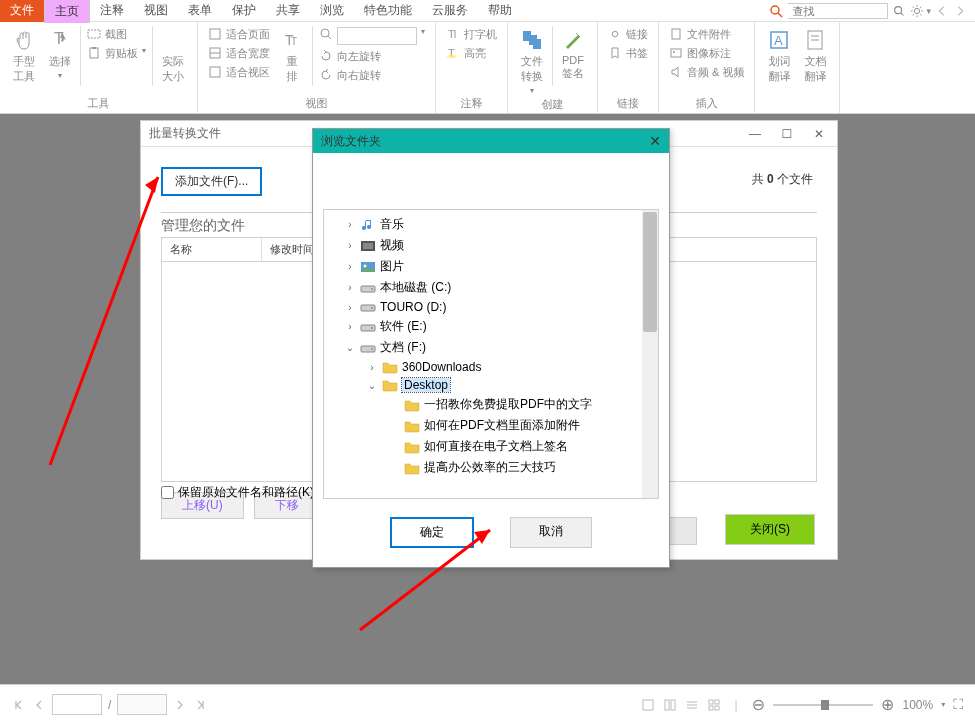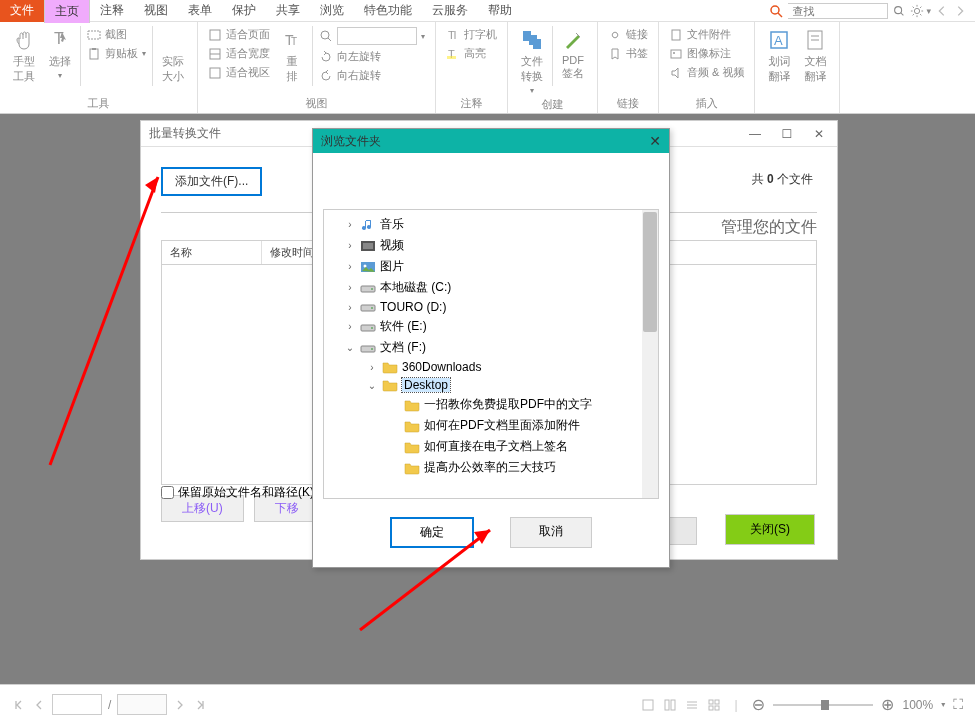--- a/index.html
+++ b/index.html
@@ -16,38 +16,38 @@
     .gear-area { display: flex; align-items: center; gap: 2px; color: #888; }
     
     
     .ribbon { height: 92px; background: #fff; border-bottom: 1px solid #d0d0d0; display: flex; }
     .ribbon-group { border-right: 1px solid #e0e0e0; padding: 4px 8px 2px; display: flex; flex-direction: column; justify-content: space-between; color: #888; }
     .ribbon-group-label { text-align: center; font-size: 11px; color: #888; }
     .ribbon-btns { display: flex; gap: 4px; flex: 1; }
     .ribbon-btn-v { display: flex; flex-direction: column; align-items: center; gap: 2px; padding: 2px 4px; font-size: 11px; }
     .ribbon-btn-v .icon-box { width: 24px; height: 24px; display: flex; align-items: center; justify-content: center; }
     .ribbon-stack { display: flex; flex-direction: column; gap: 2px; font-size: 11px; }
-    .ribbon-stack-item { display: flex; align-items: center; gap: 4px; padding: 1px 2px; }
+    .ribbon-stack-item { display: flex; gap: 4px; padding: 1px 2px; }
     .ribbon-stack-item .small-icon { width: 14px; height: 14px; flex-shrink: 0; }
     .ribbon-url { width: 80px; height: 18px; border: 1px solid #ccc; }
     
     
     .content { position: absolute; top: 114px; left: 0; right: 0; bottom: 40px; background: #808080; }
     
     
     .batch-window { position: absolute; left: 140px; top: 120px; width: 698px; height: 440px; background: #fff; border: 1px solid #ccc; }
     .batch-titlebar { height: 26px; display: flex; align-items: center; padding: 0 8px; border-bottom: 1px solid #e0e0e0; gap: 42px; }
     .batch-title { flex: 1; color: #666; font-size: 12px; }
     .win-btns { display: flex; gap: 12px; color: #666; }
     .win-btn { width: 20px; text-align: center; cursor: pointer; }
     .batch-body { padding: 20px; }
     .add-file-btn { display: inline-block; padding: 4px 12px; border: 2px solid #0078d7; color: #333; background: #fff; cursor: pointer; }
     .file-count { position: absolute; right: 24px; top: 50px; color: #333; }
     .file-table { margin-top: 16px; border-top: 1px solid #ccc; }
-    .file-table-caption { font-size: 16px; color: #666; padding: 4px 0 2px; text-align: right; }
+    .file-table-caption { font-size: 14px; color: #666; padding: 4px 0 2px; }
     .file-table-header { display: flex; border: 1px solid #d0d0d0; background: #fff; }
     .file-th { padding: 4px 8px; border-right: 1px solid #e0e0e0; font-size: 11px; color: #444; }
     .file-list-area { height: 220px; border: 1px solid #d0d0d0; border-top: none; background: #fff; }
     .batch-buttons { display: flex; gap: 10px; margin-top: 10px; }
     .btn-gray { padding: 4px 20px; background: #f0f0f0; border: 1px solid #ccc; color: #8b5cf6; }
     .preserve-check { position: absolute; bottom: 58px; left: 20px; display: flex; align-items: center; gap: 4px; }
     .close-btn-bottom { position: absolute; bottom: 14px; right: 22px; padding: 6px 24px; background: #84cc16; border: 1px solid #ccc; }
     .gray-placeholder-btn { position: absolute; bottom: 14px; right: 140px; width: 100px; height: 28px; background: #e8e8e8; border: 1px solid #ccc; }
     
     

